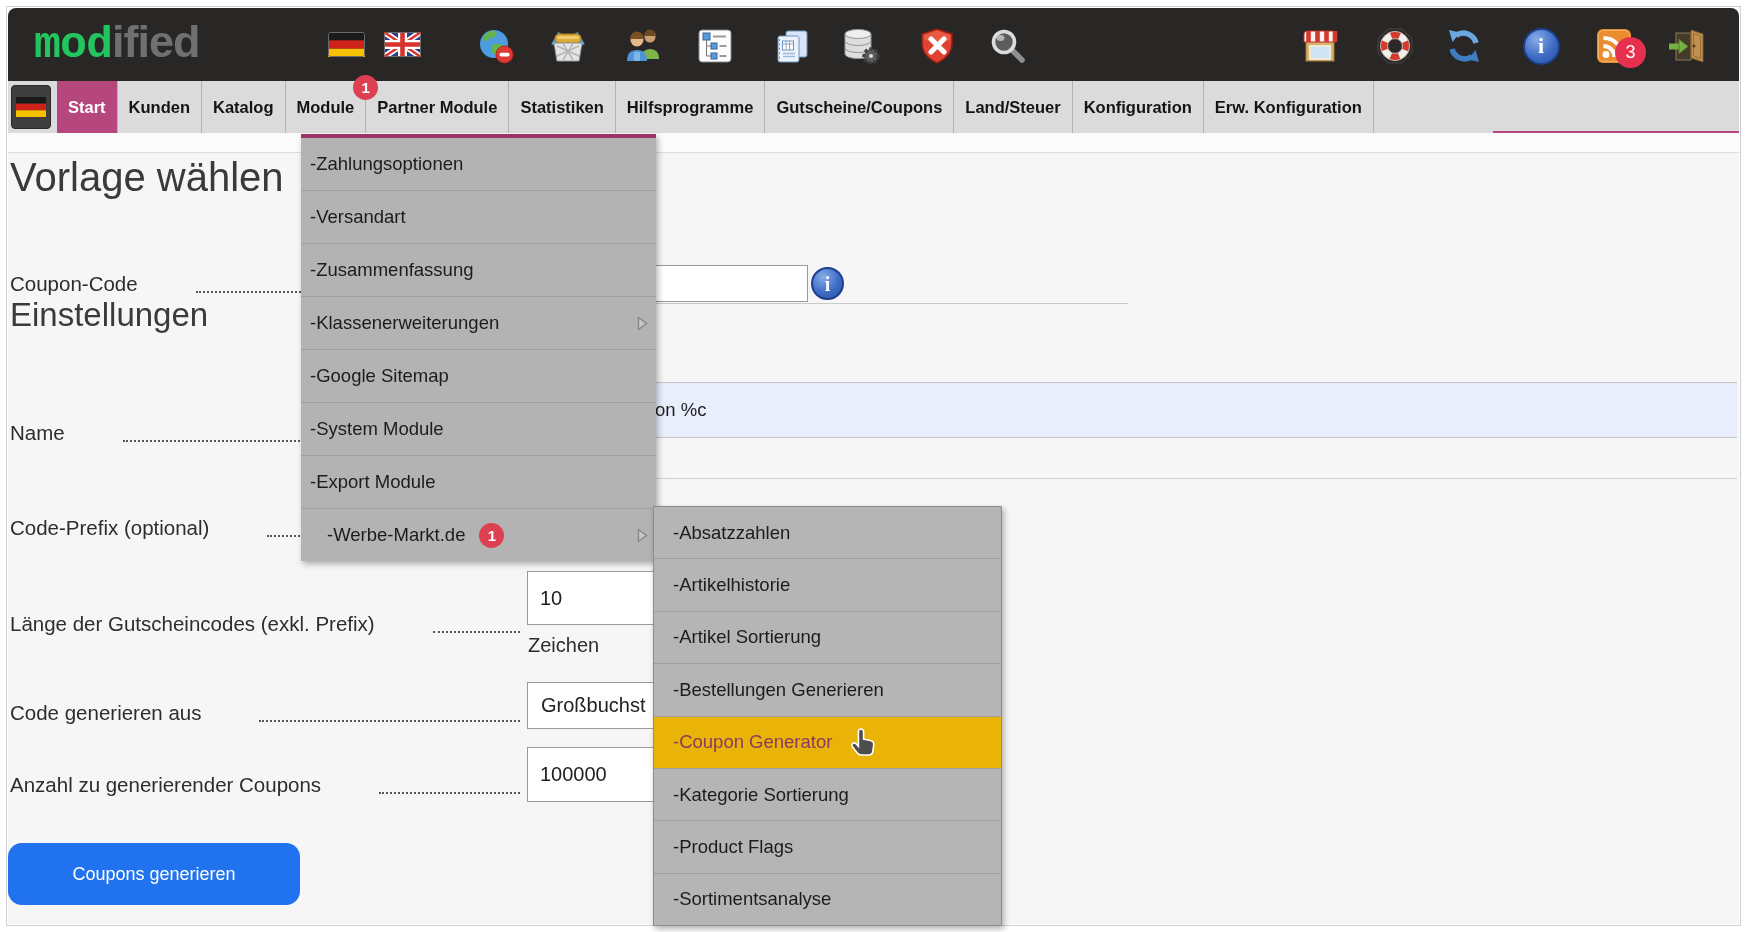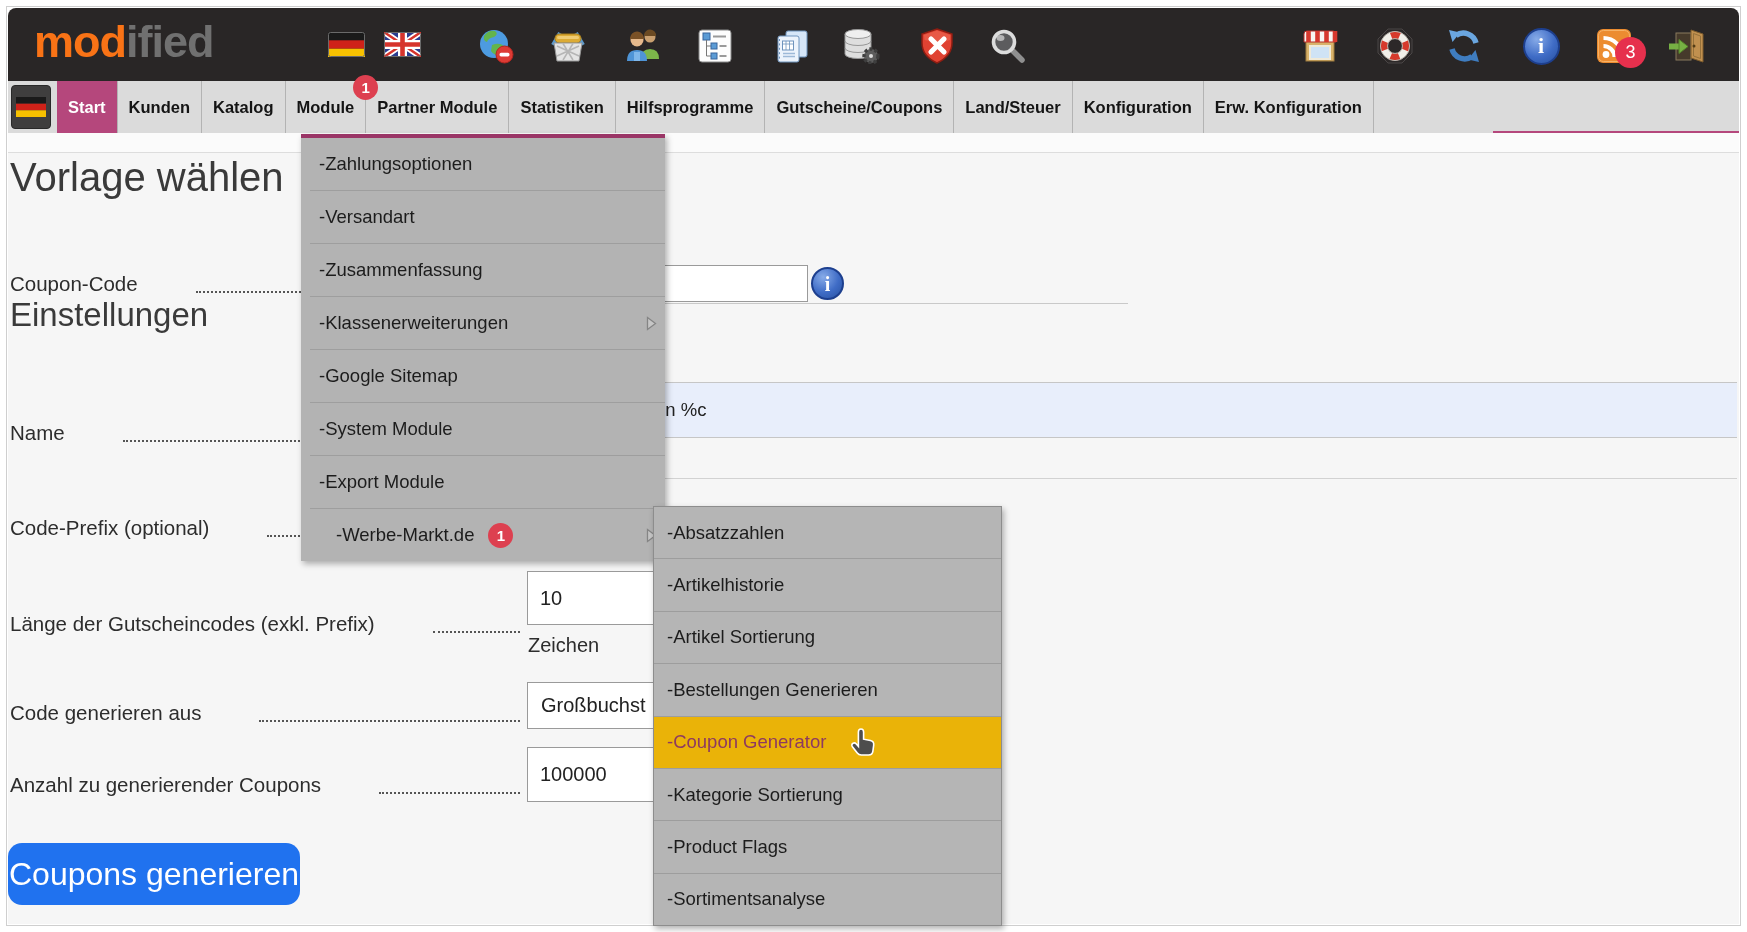--- a/index.html
+++ b/index.html
@@ -2,21 +2,21 @@
 <html><head>
 <meta charset="utf-8">
 <style>
   html,body{margin:0;padding:0;background:#fff;}
   .page{position:relative;width:1747px;height:932px;overflow:hidden;background:#fff;
         font-family:"Liberation Sans", sans-serif;}
   
   #topbar{position:absolute;left:8px;top:8px;width:1731px;height:73px;background:#292626;
           border-radius:8px 8px 0 0;}
   #logo{position:absolute;left:26px;top:8px;font-size:45px;font-weight:bold;letter-spacing:-1px;cursor:pointer;}
-  #logo .mod{color:#f97316;} #logo .ified{color:#707070;}
+  #logo .mod{color:#22c55e;font-family:Liberation Mono, monospace;} #logo .ified{color:#707070;}
   .tbi{position:absolute;top:19px;width:38px;height:38px;display:flex;align-items:center;justify-content:center;cursor:pointer;}
   .flagi{top:23px;width:38px;height:26px;}
   .glossy{width:33px;height:33px;border-radius:50%;
           background:radial-gradient(circle at 35% 28%, #87abe8 0%, #3f6cc6 55%, #27509f 100%);
           border:2px solid #1d3f8e;display:flex;align-items:center;justify-content:center;}
   .iserif{font-family:"Liberation Serif", serif;font-weight:bold;color:#fff;font-size:22px;line-height:1;}
   .iserif::after{content:"i";}
   #rss-wrap{position:relative;}
   #rss-badge{position:absolute;left:20px;top:10px;width:31px;height:31px;border-radius:50%;background:#e6304d;
              color:#fff;font-size:18px;display:flex;align-items:center;justify-content:center;}
@@ -49,35 +49,35 @@
            border-top:1px solid #c6c6c6;border-bottom:1px solid #c6c6c6;cursor:pointer;}
   #tpl-text{position:absolute;left:192px;top:0;line-height:54px;font-size:18.5px;color:#222;}
   #row-line2{position:absolute;left:455px;top:345px;width:1274px;height:1px;background:#d2d2d2;}
   #blue-partial{position:absolute;left:529px;top:419px;width:15px;height:6px;background:#4c7bd9;border-radius:0 0 8px 8px;}
   #len-input{left:519px;top:438px;width:137px;height:54px;}
   #zeichen{position:absolute;left:520px;top:497px;font-size:20px;color:#2d2d2d;line-height:30px;}
   .selbox{position:absolute;left:519px;top:549px;width:137px;height:47px;background:#fff;border:1px solid #9a9a9a;
           box-sizing:border-box;font-size:20px;color:#222;line-height:45px;padding-left:13px;cursor:pointer;}
   #count-input{left:519px;top:614px;width:137px;height:55px;}
   #gen-btn{position:absolute;left:0;top:710px;width:292px;height:62px;border-radius:14px;background:#2072ef;
-           color:#fff;font-size:32px;display:flex;align-items:center;justify-content:center;cursor:pointer;}
+           color:#fff;font-size:18px;display:flex;align-items:center;justify-content:center;cursor:pointer;}
   
   #module-menu{position:absolute;left:301px;top:134px;width:355px;background:#b3b3b3;z-index:50;
-               border-top:4px solid #9a3566;box-shadow:2px 3px 6px rgba(0,0,0,0.3);padding-left:9px;}
+               border-top:4px solid #9a3566;box-shadow:2px 3px 6px rgba(0,0,0,0.3);}
   .mitem{height:52px;display:flex;align-items:center;padding-left:9px;font-size:18.5px;color:#1c1c1c;
          border-bottom:1px solid #9e9e9e;cursor:pointer;}
   .mitem:last-child{border-bottom:none;margin-left:17px;}
   .marrow{margin-left:auto;margin-right:8px;display:flex;align-items:center;}
   .mbadge{margin-left:14px;width:25px;height:25px;border-radius:50%;background:#dd4050;color:#fff;
           font-size:15px;font-weight:bold;display:flex;align-items:center;justify-content:center;}
   
   #werbe-submenu{position:absolute;left:653px;top:506px;width:349px;height:420px;background:#b5b5b5;z-index:60;
                  border:1px solid #8d8d8d;box-sizing:border-box;box-shadow:2px 3px 6px rgba(0,0,0,0.3);
                  display:flex;flex-direction:column;}
-  .sitem{flex:1;display:flex;align-items:center;padding-left:13px;font-size:18.5px;color:#1c1c1c;
+  .sitem{flex:1;display:flex;align-items:center;padding-left:19px;font-size:18.5px;color:#1c1c1c;
          border-bottom:1px solid #9d9d9d;cursor:pointer;}
   .sitem:last-child{border-bottom:none;text-align:center;}
   .sitem.hov{background:#eab308;color:#8d3a60;}
   #cursor-hand{position:absolute;left:850px;top:726px;z-index:70;pointer-events:none;}
   #frame{position:absolute;left:6px;top:6px;width:1733px;height:918px;border:1px solid #cfcfcf;
          pointer-events:none;z-index:45;}
 </style>
 </head>
 <body>
 

